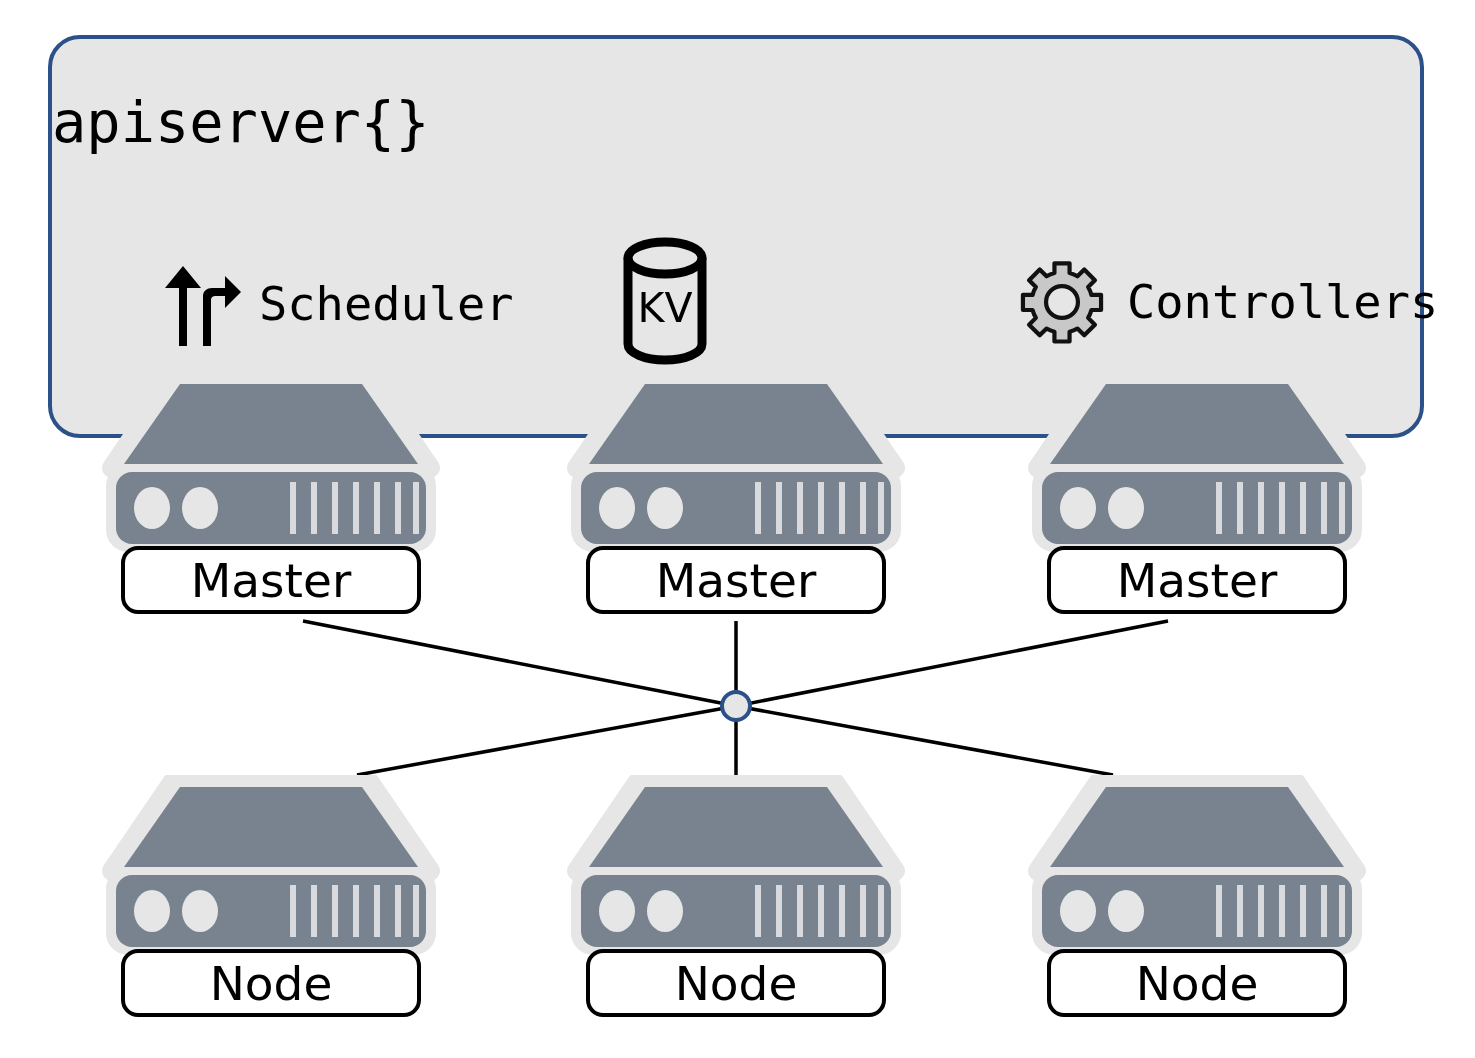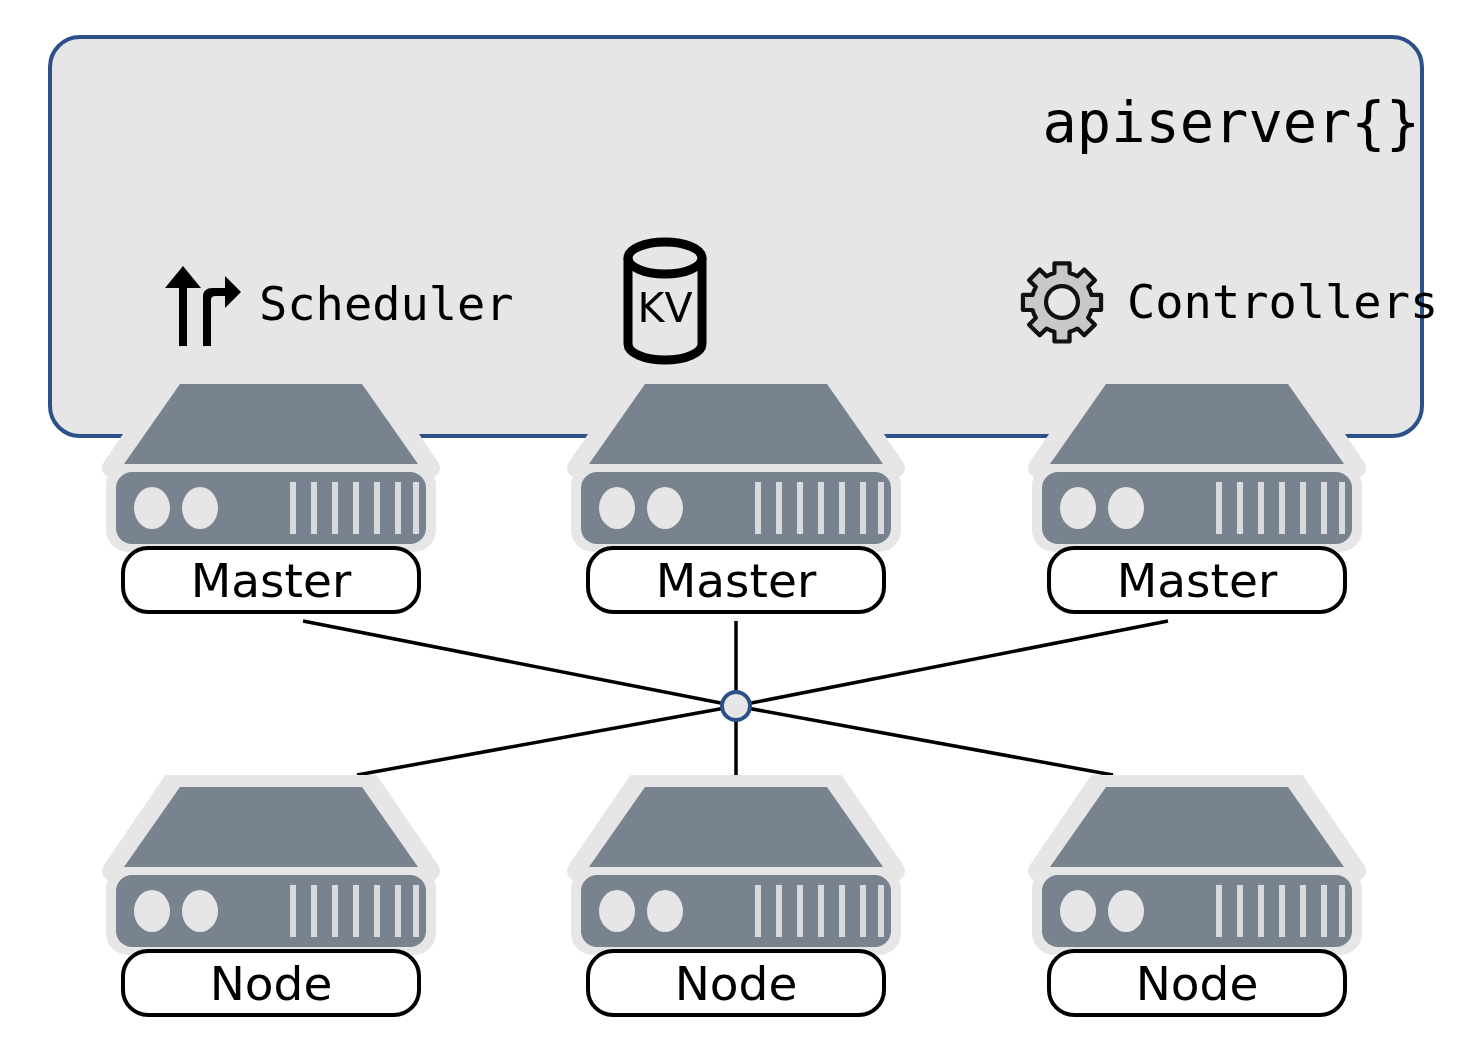--- a/index.html
+++ b/index.html
@@ -35,21 +35,21 @@
     background: #e6e6e6;
     border: 4px solid #2c5189;
     border-radius: 32px;
     box-sizing: border-box;
   }
   .cp-title {
     position: absolute;
     left: 0;
     top: 55px;
     width: 100%;
-    text-align: right;
+    text-align: left;
     font-family: "DejaVu Sans Mono", monospace;
     font-size: 57px;
     line-height: 1;
     color: #000000;
     letter-spacing: 0px;
   }
 
   
   .cp-items {
     position: absolute;
@@ -88,21 +88,21 @@
   }
   .server svg { display:block; width: 342px; height: 186px; }
   .server-tag {
     position: absolute;
     left: 21px;
     top: 174px;
     width: 300px;
     height: 68px;
     box-sizing: border-box;
     border: 4px solid #000000;
-    border-radius: 27px;
+    border-radius: 17px;
     background: #ffffff;
     display: flex;
     align-items: center;
     justify-content: center;
   }
   .server-tag span {
     font-family: "DejaVu Sans", sans-serif;
     font-size: 47px;
     line-height: 1;
     color: #000000;

